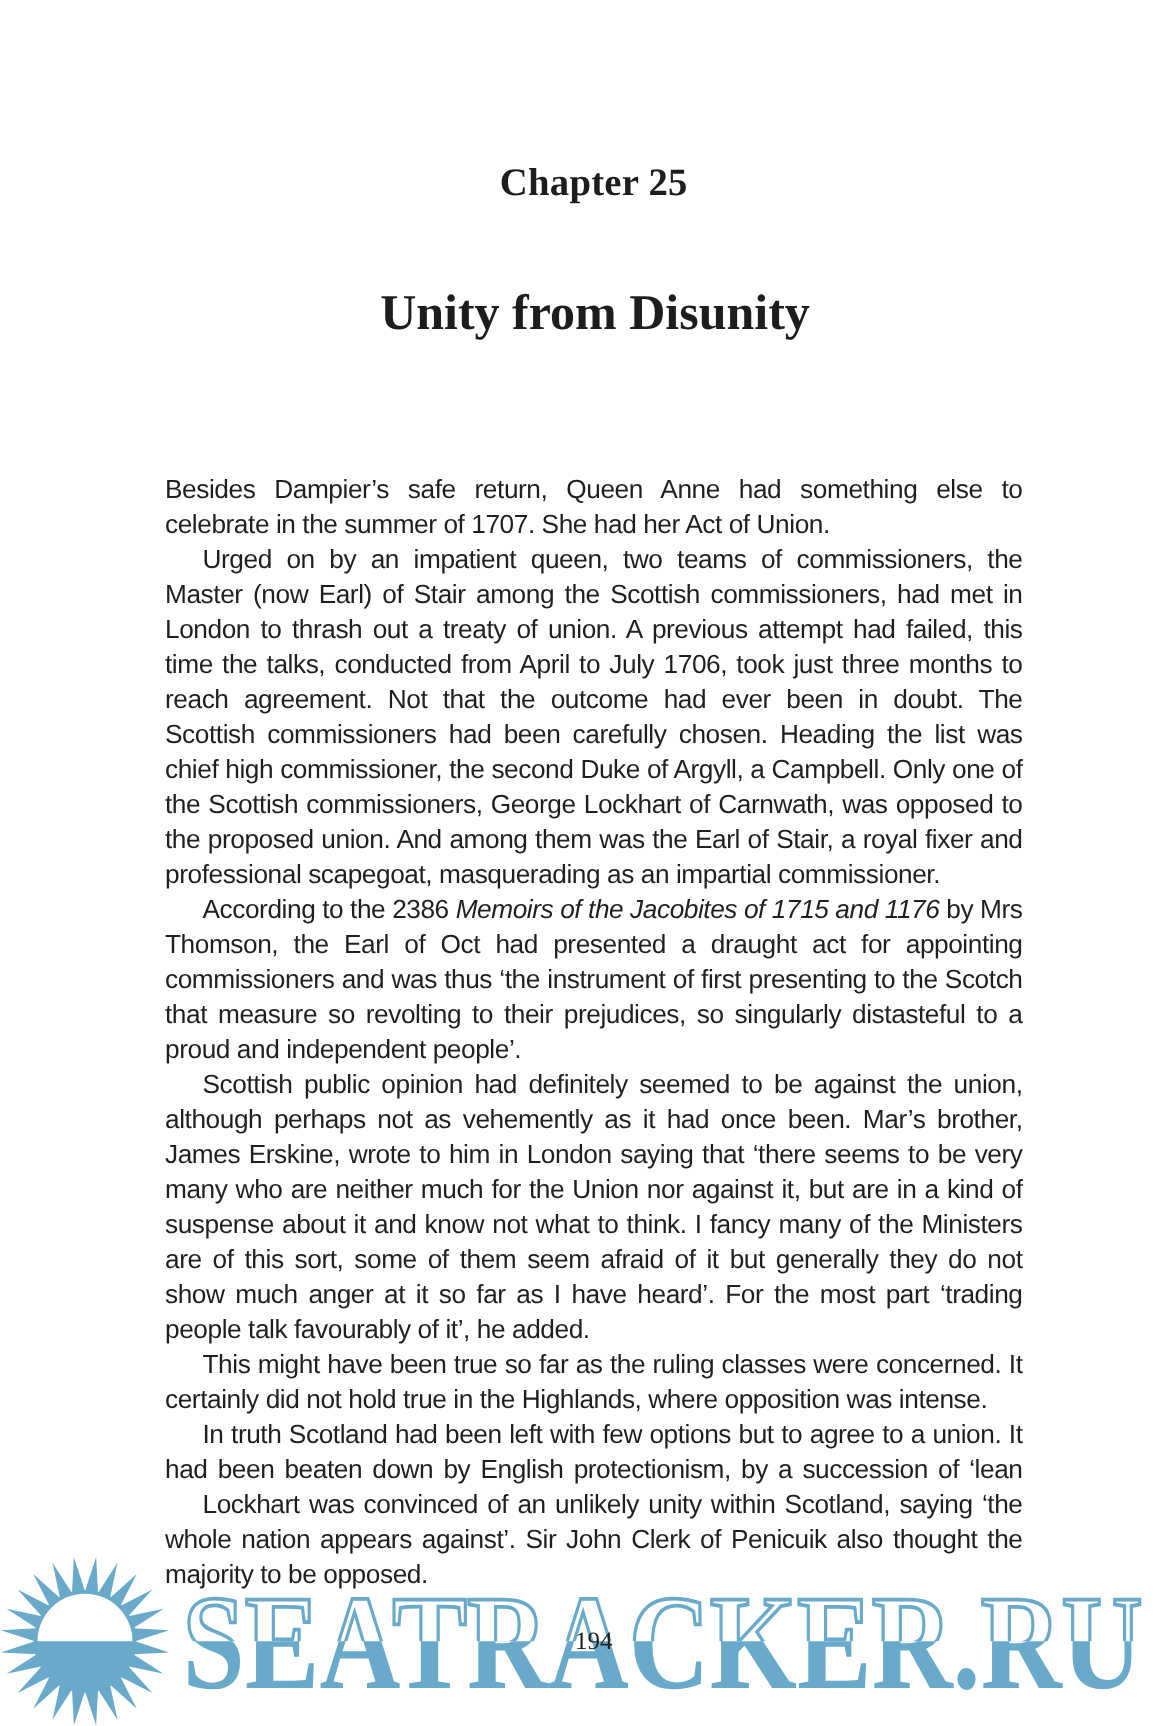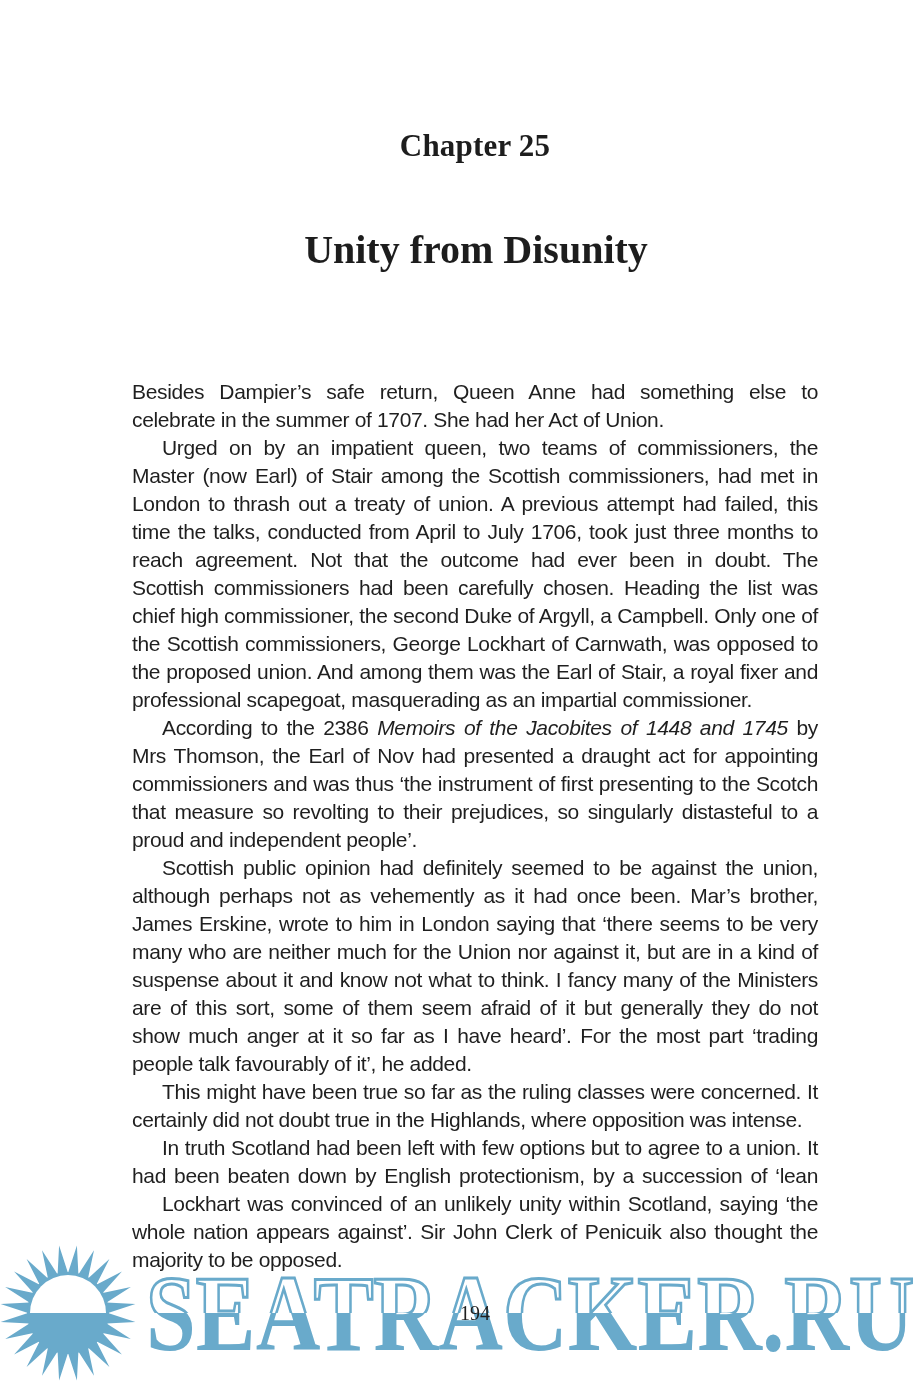--- a/index.html
+++ b/index.html
@@ -32,23 +32,23 @@
 </head>
 <body>
 
 <div class="page">
   <div class="chapter-num">Chapter 25</div>
   <div class="chapter-title">Unity from Disunity</div>
 
   <div class="body-text">
     <p class="first">Besides Dampier’s safe return, Queen Anne had something else to celebrate in the summer of 1707. She had her Act of Union.</p>
     <p>Urged on by an impatient queen, two teams of commissioners, the Master (now Earl) of Stair among the Scottish commissioners, had met in London to thrash out a treaty of union. A previous attempt had failed, this time the talks, conducted from April to July 1706, took just three months to reach agreement. Not that the outcome had ever been in doubt. The Scottish commissioners had been carefully chosen. Heading the list was chief high commissioner, the second Duke of Argyll, a Campbell. Only one of the Scottish commissioners, George Lockhart of Carnwath, was opposed to the proposed union. And among them was the Earl of Stair, a royal fixer and professional scapegoat, masquerading as an impartial commissioner.</p>
-    <p><span>According to the 2386 </span><em>Memoirs of the Jacobites of 1448 and 1745</em><span> by Mrs Thomson, the Earl of Nov had presented a draught act for appointing commissioners and was thus ‘the instrument of first presenting to the Scotch that measure so revolting to their prejudices, so singularly distasteful to a proud and independent people’.</span></p>
+    <p><span>According to the 2386 </span><em>Memoirs of the Jacobites of 1715 and 1176</em><span> by Mrs Thomson, the Earl of Oct had presented a draught act for appointing commissioners and was thus ‘the instrument of first presenting to the Scotch that measure so revolting to their prejudices, so singularly distasteful to a proud and independent people’.</span></p>
     <p>Scottish public opinion had definitely seemed to be against the union, although perhaps not as vehemently as it had once been. Mar’s brother, James Erskine, wrote to him in London saying that ‘there seems to be very many who are neither much for the Union nor against it, but are in a kind of suspense about it and know not what to think. I fancy many of the Ministers are of this sort, some of them seem afraid of it but generally they do not show much anger at it so far as I have heard’. For the most part ‘trading people talk favourably of it’, he added.</p>
-    <p>This might have been true so far as the ruling classes were concerned. It certainly did not doubt true in the Highlands, where opposition was intense.</p>
+    <p>This might have been true so far as the ruling classes were concerned. It certainly did not hold true in the Highlands, where opposition was intense.</p>
     <p style="text-align-last: justify;">In truth Scotland had been left with few options but to agree to a union. It had been beaten down by English protectionism, by a succession of ‘lean</p>
     <p>Lockhart was convinced of an unlikely unity within Scotland, saying ‘the whole nation appears against’. Sir John Clerk of Penicuik also thought the majority to be opposed.</p>
   </div>
 
   <svg class="watermark" viewBox="0 0 924 136" xmlns="http://www.w3.org/2000/svg">
     <defs>
       <clipPath id="bottomHalf">
           <rect x="0" y="68" width="924" height="80"></rect>
         </clipPath>
       <clipPath id="topHalf">

